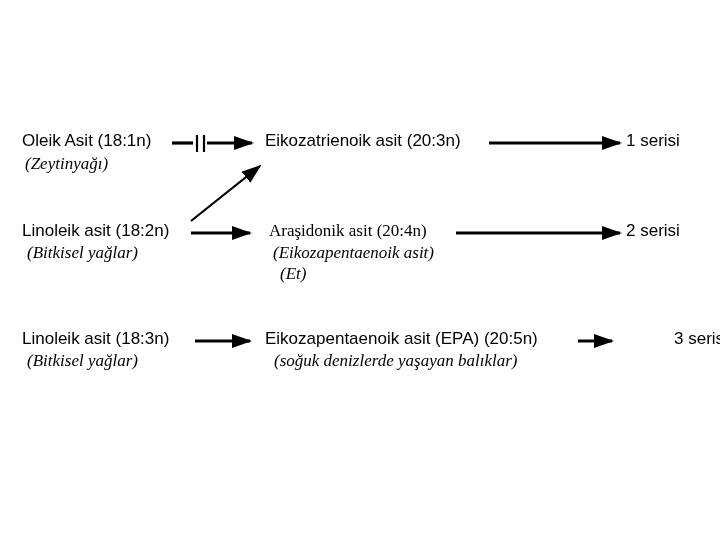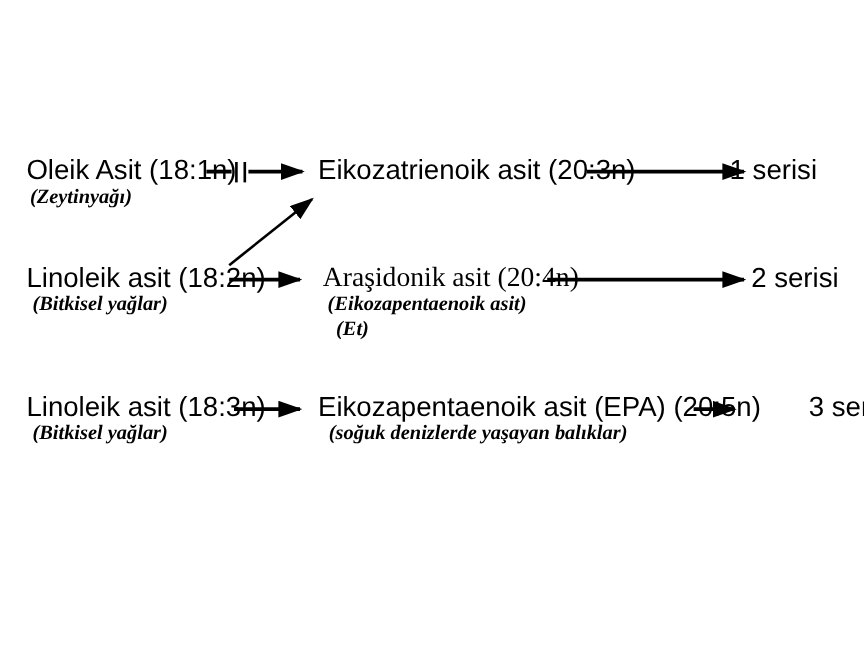--- a/index.html
+++ b/index.html
@@ -7,34 +7,33 @@
   .canvas {
     position: relative;
     width: 720px;
     height: 540px;
     background: #ffffff;
     font-family: "Liberation Sans", sans-serif;
     color: #000000;
   }
   .lbl {
     position: absolute;
-    font-size: 23px;
+    font-size: 17px;
     line-height: 20px;
     white-space: nowrap;
     color: #000000;
   }
   .note {
     position: absolute;
     font-family: "Liberation Serif", serif;
     font-style: italic;
     font-size: 17px;
     line-height: 20px;
     white-space: nowrap;
     color: #000000;
-    font-weight: bold;
   }
   svg.arrows {
     position: absolute;
     left: 0; top: 0;
     width: 720px; height: 540px;
   }
 </style>
 </head>
 <body>
 
@@ -63,21 +62,21 @@
     <line x1="456" y1="233" x2="620" y2="233" stroke="#000" stroke-width="3.2" marker-end="url(#ah)"></line>
 
     <line x1="195" y1="341" x2="250" y2="341" stroke="#000" stroke-width="3.2" marker-end="url(#ah)"></line>
 
     <line x1="578" y1="341" x2="612" y2="341" stroke="#000" stroke-width="3.2" marker-end="url(#ah)"></line>
   </svg>
 
   <span class="lbl" style="left:22px;  top:131px;">Oleik Asit (18:1n)</span>
   <span class="note" style="left:25px;  top:154px;">(Zeytinyağı)</span>
   <span class="lbl" style="left:265px; top:131px;">Eikozatrienoik asit (20:3n)</span>
-  <span class="lbl" style="left:608px; top:131px;text-align:center;">1 serisi</span>
+  <span class="lbl" style="left:626px; top:131px;text-align:center;">1 serisi</span>
 
   <span class="lbl" style="left:22px;  top:221px;">Linoleik asit (18:2n)</span>
   <span class="note" style="left:27px;  top:243px;">(Bitkisel yağlar)</span>
   <span class="lbl" style="left:269px; top:221px;font-family:Liberation Serif, serif;">Araşidonik asit (20:4n)</span>
   <span class="note" style="left:273px; top:243px;">(Eikozapentaenoik asit)</span>
   <span class="note" style="left:280px; top:264px;">(Et)</span>
   <span class="lbl" style="left:626px; top:221px;">2 serisi</span>
 
   <span class="lbl" style="left:22px;  top:329px;">Linoleik asit (18:3n)</span>
   <span class="note" style="left:27px;  top:351px;">(Bitkisel yağlar)</span>

